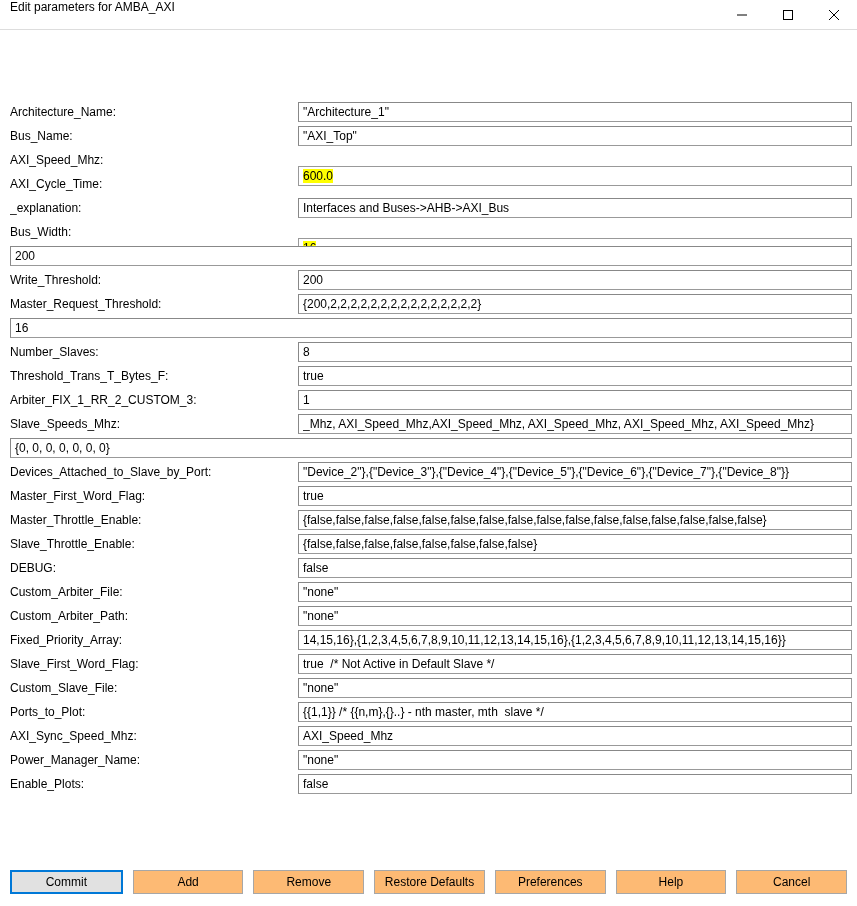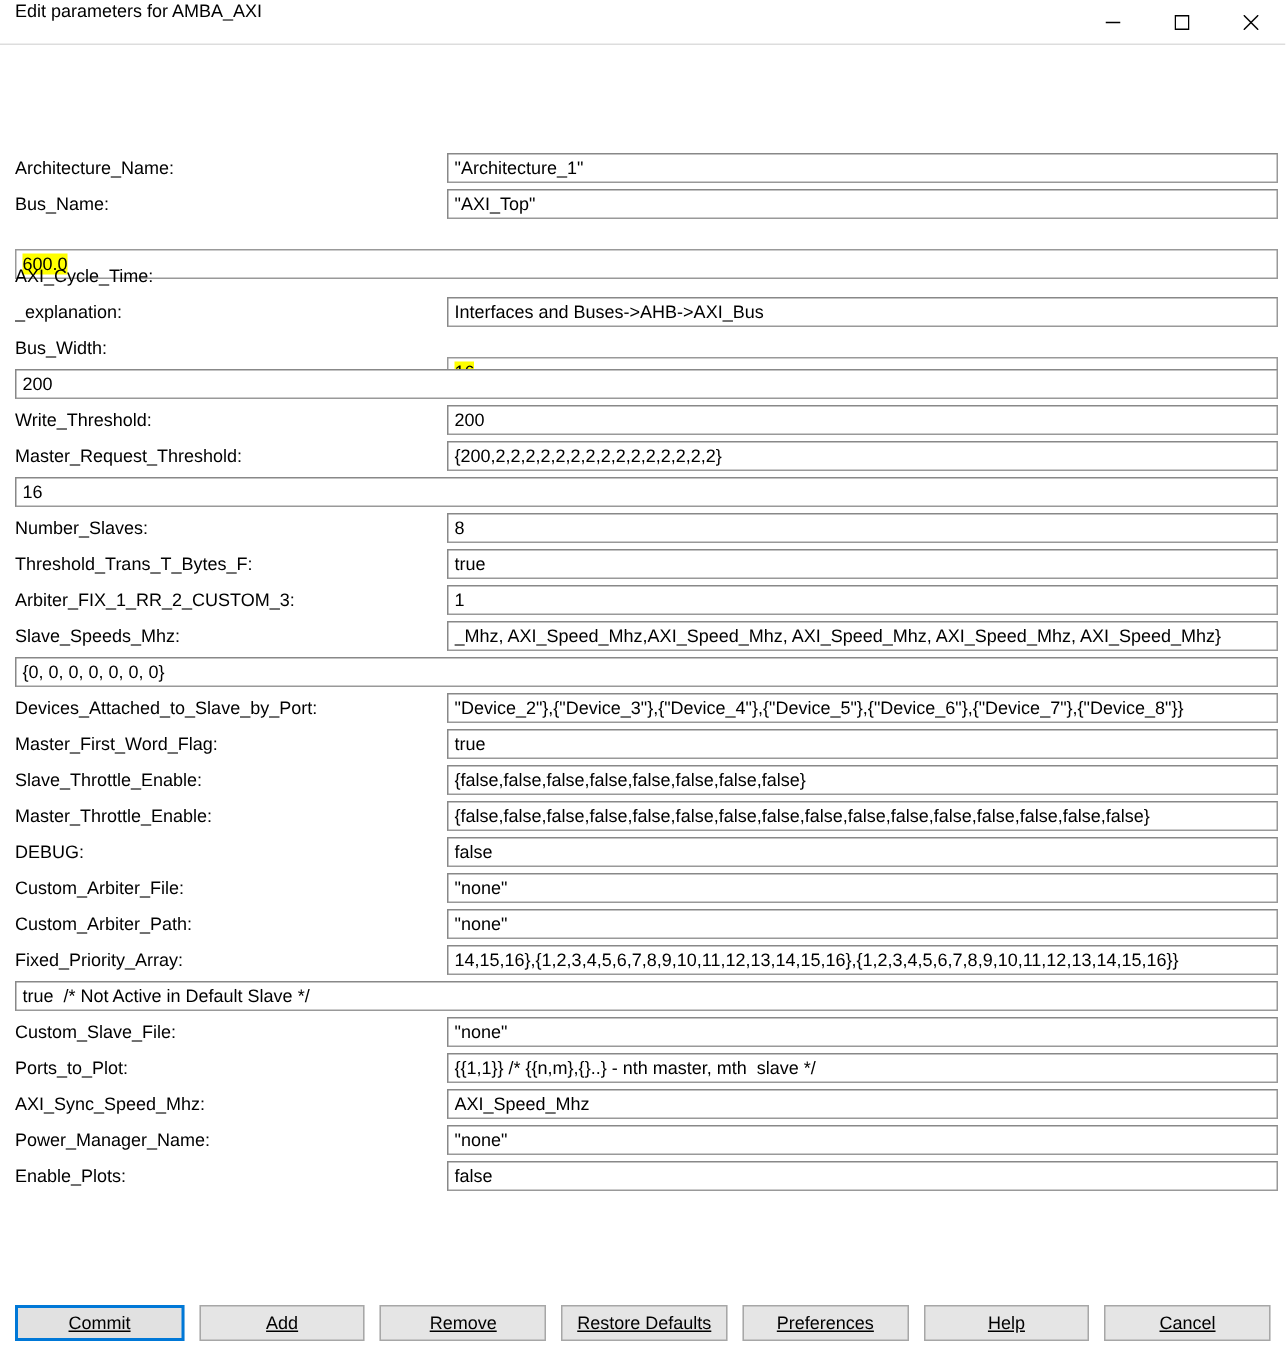--- a/index.html
+++ b/index.html
@@ -85,27 +85,26 @@
     background: #fff;
     margin-top: 32px;
   }
   .button-bar {
     position: absolute;
     left: 10px;
     right: 10px;
     bottom: 12px;
     display: flex;
     gap: 10px;
-    text-decoration: underline;
   }
   .btn {
     flex: 1;
     height: 24px;
     border: 1px solid #a7a7a7;
-    background: #e5e5e5;
+    background: #fdba74;
     font-family: "Segoe UI", Tahoma, sans-serif;
     font-size: 12px;
     cursor: pointer;
   }
   .btn.primary {
     border: 2px solid #0078d7;
     background: #e1e1e1;
   }
 </style>
 </head>
@@ -138,20 +137,21 @@
 
   <div class="row">
         <div class="label-cell">Architecture_Name:</div>
         <div class="value-cell"><input type="text" class="value-input" value="&quot;Architecture_1&quot;" style=""></div>
       </div>
       <div class="row">
         <div class="label-cell">Bus_Name:</div>
         <div class="value-cell"><input type="text" class="value-input" value="&quot;AXI_Top&quot;" style=""></div>
       </div>
       <div class="row">
+        <div class="label-cell">AXI_Speed_Mhz:</div>
         <div class="value-cell">
           <div class="value-display"><span class="hl">600.0</span></div>
         </div>
       </div>
       <div class="row">
         <div class="label-cell">AXI_Cycle_Time:</div>
       </div>
       <div class="row">
         <div class="label-cell">_explanation:</div>
         <div class="value-cell"><input type="text" class="value-input" value="Interfaces and Buses-&gt;AHB-&gt;AXI_Bus" style=""></div>
@@ -197,44 +197,45 @@
       </div>
       <div class="row">
         <div class="label-cell">Devices_Attached_to_Slave_by_Port:</div>
         <div class="value-cell"><input type="text" class="value-input" value="&quot;Device_2&quot;},{&quot;Device_3&quot;},{&quot;Device_4&quot;},{&quot;Device_5&quot;},{&quot;Device_6&quot;},{&quot;Device_7&quot;},{&quot;Device_8&quot;}}" style=""></div>
       </div>
       <div class="row">
         <div class="label-cell">Master_First_Word_Flag:</div>
         <div class="value-cell"><input type="text" class="value-input" value="true" style=""></div>
       </div>
       <div class="row">
+        <div class="label-cell">Master_Throttle_Enable:</div>
+        <div class="value-cell"><input type="text" class="value-input" value="{false,false,false,false,false,false,false,false,false,false,false,false,false,false,false,false}" style=""></div>
+      </div>
+      <div class="row">
         <div class="label-cell">Slave_Throttle_Enable:</div>
         <div class="value-cell"><input type="text" class="value-input" value="{false,false,false,false,false,false,false,false}" style=""></div>
       </div>
       <div class="row">
-        <div class="label-cell">Master_Throttle_Enable:</div>
-        <div class="value-cell"><input type="text" class="value-input" value="{false,false,false,false,false,false,false,false,false,false,false,false,false,false,false,false}" style=""></div>
-      </div>
-      <div class="row">
         <div class="label-cell">DEBUG:</div>
         <div class="value-cell"><input type="text" class="value-input" value="false" style=""></div>
       </div>
       <div class="row">
         <div class="label-cell">Custom_Arbiter_File:</div>
         <div class="value-cell"><input type="text" class="value-input" value="&quot;none&quot;" style=""></div>
       </div>
       <div class="row">
         <div class="label-cell">Custom_Arbiter_Path:</div>
         <div class="value-cell"><input type="text" class="value-input" value="&quot;none&quot;" style=""></div>
       </div>
       <div class="row">
         <div class="label-cell">Fixed_Priority_Array:</div>
         <div class="value-cell"><input type="text" class="value-input" value="14,15,16},{1,2,3,4,5,6,7,8,9,10,11,12,13,14,15,16},{1,2,3,4,5,6,7,8,9,10,11,12,13,14,15,16}}" style=""></div>
       </div>
       <div class="row">
+        <div class="label-cell">Slave_First_Word_Flag:</div>
         <div class="value-cell"><input type="text" class="value-input" value="true  /* Not Active in Default Slave */" style=""></div>
       </div>
       <div class="row">
         <div class="label-cell">Custom_Slave_File:</div>
         <div class="value-cell"><input type="text" class="value-input" value="&quot;none&quot;" style=""></div>
       </div>
       <div class="row">
         <div class="label-cell">Ports_to_Plot:</div>
         <div class="value-cell"><input type="text" class="value-input" value="{{1,1}} /* {{n,m},{}..} - nth master, mth  slave */" style=""></div>
       </div>

